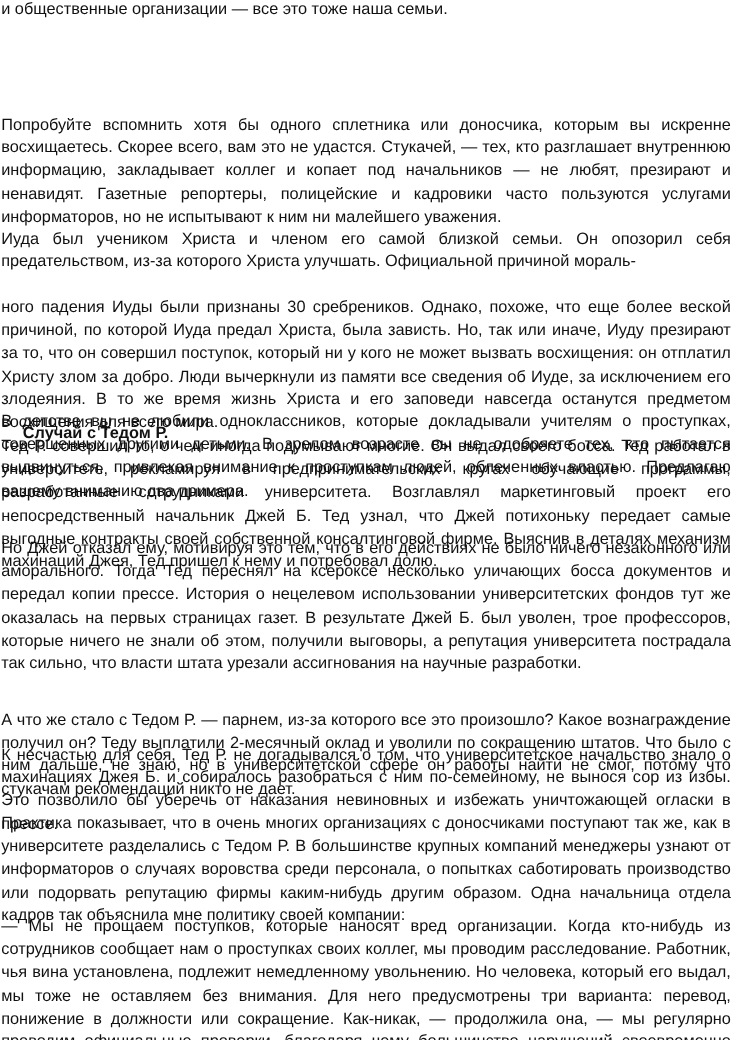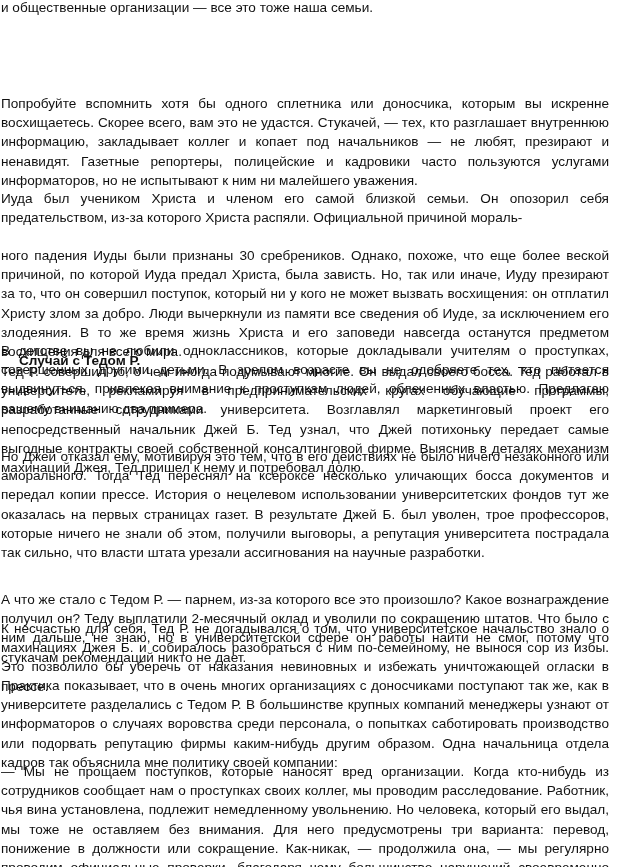--- a/index.html
+++ b/index.html
@@ -22,21 +22,21 @@
 </head>
 <body>
 
 <div class="page">
 
   <p class="p blk" style="top:-2px;">и общественные организации — все это тоже наша семьи.</p>
 
 
   <p class="p blk" style="top:94px;">Попробуйте вспомнить хотя бы одного сплетника или доносчика, которым вы искренне восхищаетесь. Скорее всего, вам это не удастся. Стукачей, — тех, кто разглашает внутреннюю информацию, закладывает коллег и копает под начальников — не любят, презирают и ненавидят. Газетные репортеры, полицейские и кадровики часто пользуются услугами информаторов, но не испытывают к ним ни малейшего уважения.</p>
 
-  <p class="p blk" style="top:189px;">Иуда был учеником Христа и членом его самой близкой семьи. Он опозорил себя предательством, из-за которого Христа распяли. Официальной причиной мораль-</p>
+  <p class="p blk" style="top:189px;">Иуда был учеником Христа и членом его самой близкой семьи. Он опозорил себя предательством, из-за которого Христа улучшать. Официальной причиной мораль-</p>
 
   <p class="p blk" style="top:246px;">ного падения Иуды были признаны 30 сребреников. Однако, похоже, что еще более веской причиной, по которой Иуда предал Христа, была зависть. Но, так или иначе, Иуду презирают за то, что он совершил поступок, который ни у кого не может вызвать восхищения: он отплатил Христу злом за добро. Люди вычеркнули из памяти все сведения об Иуде, за исключением его злодеяния. В то же время жизнь Христа и его заповеди навсегда останутся предметом восхищения для всего мира.</p>
 
   <p class="p blk" style="top:341px;">В детстве вы не любили одноклассников, которые докладывали учителям о проступках, совершенных другими детьми. В зрелом возрасте вы не одобряете тех, кто пытается выдвинуться, привлекая внимание к проступкам людей, облеченных властью. Предлагаю вашему вниманию два примера.</p>
 
   <p class="h blk" style="top:333px;">Случай с Тедом Р.</p>
 
   <p class="p blk" style="top:362px;">Тед Р. совершил то, о чем иногда подумывают многие. Он выдал своего босса. Тед работал в университете, рекламируя в предпринимательских кругах обучающие программы, разработанные сотрудниками университета. Возглавлял маркетинговый проект его непосредственный начальник Джей Б. Тед узнал, что Джей потихоньку передает самые выгодные контракты своей собственной консалтинговой фирме. Выяснив в деталях механизм махинаций Джея, Тед пришел к нему и потребовал долю.</p>
 
   <p class="p blk" style="top:447px;">Но Джей отказал ему, мотивируя это тем, что в его действиях не было ничего незаконного или аморального. Тогда Тед переснял на ксероксе несколько уличающих босса документов и передал копии прессе. История о нецелевом использовании университетских фондов тут же оказалась на первых страницах газет. В результате Джей Б. был уволен, трое профессоров, которые ничего не знали об этом, получили выговоры, а репутация университета пострадала так сильно, что власти штата урезали ассигнования на научные разработки.</p>

